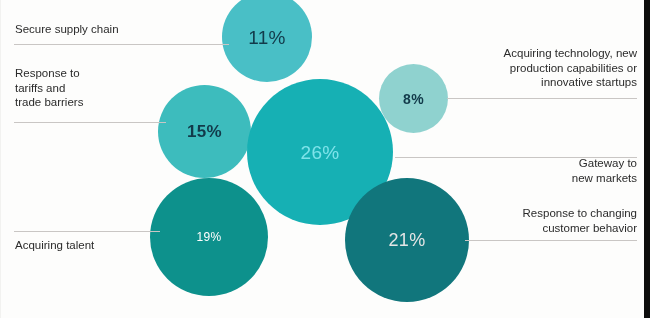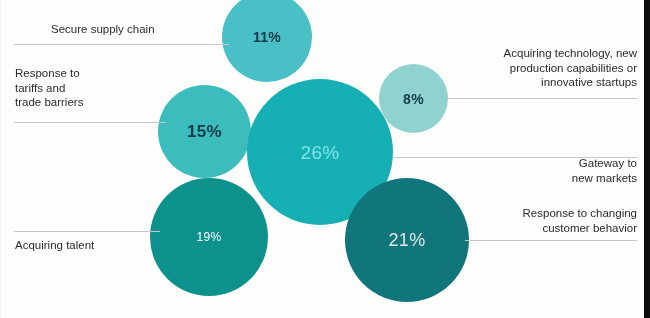--- a/index.html
+++ b/index.html
@@ -64,21 +64,21 @@
   }
   .label.left  { text-align: left; }
   .label.right { text-align: right; }
 </style>
 </head>
 <body>
 
 <div id="canvas">
 
   <div class="bubble" style="left:222px; top:-8px; width:90px; height:90px; background:#49bfc6;">
-    <span class="pct" style="color:#123a4a; font-size:14px; font-weight:700;">11%</span>
+    <span class="pct" style="color:#123a4a; font-size:19px; font-weight:400;">11%</span>
   </div>
 
   <div class="bubble" style="left:158px; top:85px; width:93px; height:93px; background:#3dbcbd;">
     <span class="pct" style="color:#123a4a; font-size:17px; font-weight:700;">15%</span>
   </div>
 
   <div class="bubble" style="left:379px; top:64px; width:69px; height:69px; background:#8fd2cf;">
     <span class="pct" style="color:#123a4a; font-size:14px; font-weight:700;">8%</span>
   </div>
 
@@ -99,21 +99,21 @@
   <div class="leader" style="left:14px; top:122px; width:152px;"></div>
 
   <div class="leader" style="left:14px; top:231px; width:146px;"></div>
 
   <div class="leader" style="left:447px; top:98px; width:190px;"></div>
 
   <div class="leader" style="left:395px; top:157px; width:242px;"></div>
 
   <div class="leader" style="left:465px; top:240px; width:172px;"></div>
 
-  <div class="label left" style="left:15px; top:22px; width:210px;margin-left:36px;">Secure supply chain</div>
+  <div class="label left" style="left:15px; top:22px; width:210px;">Secure supply chain</div>
 
   <div class="label left" style="left:15px; top:66px; width:150px;">Response to
 tariffs and
 trade barriers</div>
 
   <div class="label left" style="left:15px; top:238px; width:150px;">Acquiring talent</div>
 
   <div class="label right" style="left:437px; top:46px; width:200px;">Acquiring technology, new
 production capabilities or
 innovative startups</div>

